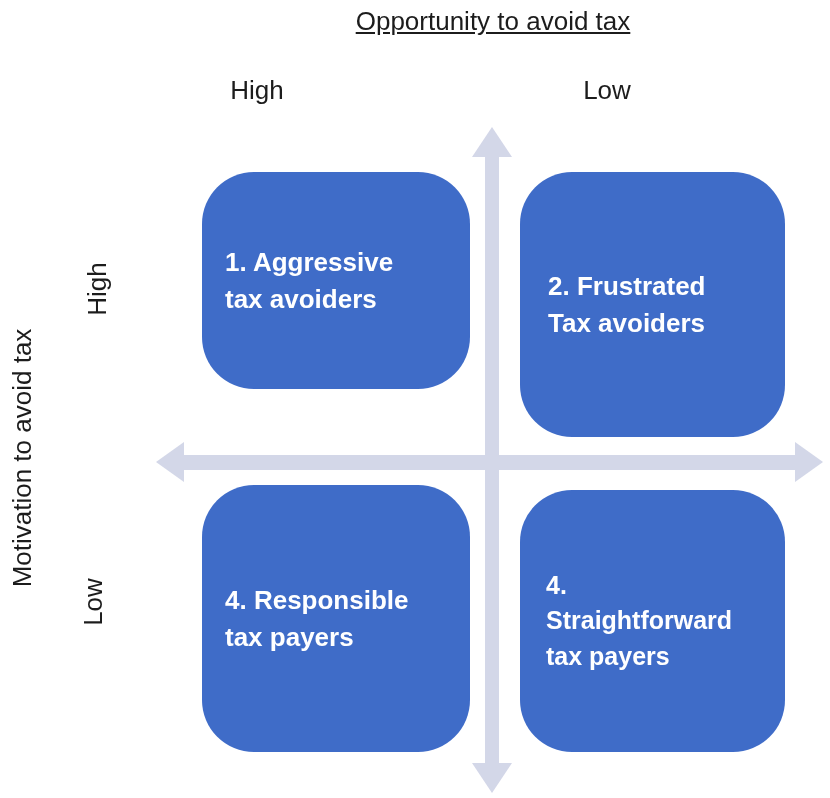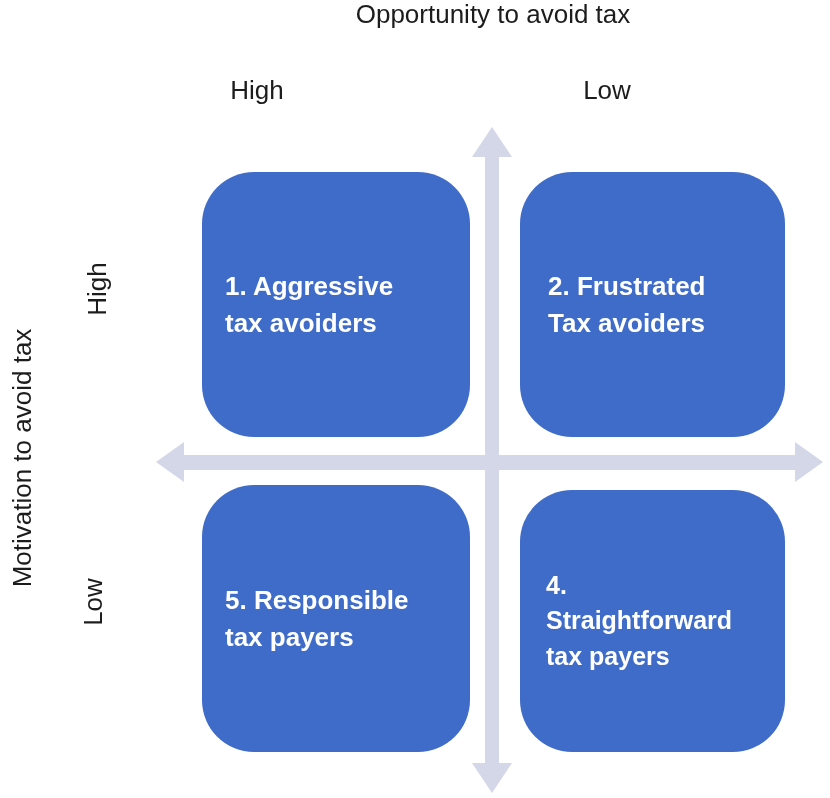--- a/index.html
+++ b/index.html
@@ -65,31 +65,31 @@
     background:var(--box-fill);
     border-radius:52px;
     display:flex;
     align-items:center;
     color:var(--box-text);
     font-weight:700;
     font-size:26px;
     line-height:1.42;
   }
   .quad .quad-text{white-space:pre-line;}
-  .q1{left:202px;top:172px;width:268px;height:265px;padding-left:23px;padding-right:8px;}
+  .q1{left:202px;top:172px;width:268px;height:217px;padding-left:23px;padding-right:8px;}
   .q2{left:520px;top:172px;width:265px;height:265px;padding-left:28px;padding-right:6px;}
   .q3{left:202px;top:485px;width:268px;height:267px;padding-left:23px;padding-right:8px;}
   .q4{left:520px;top:490px;width:265px;height:262px;padding-left:26px;padding-right:4px;font-size:25px;}
 </style>
 </head>
 <body>
 
 <div class="stage">
 
-  <div class="axis-text centered-h" style="left:493px;top:0;">Opportunity to avoid tax</div>
+  <div class="axis-text centered-h" style="left:493px;top:7px;text-decoration:underline;">Opportunity to avoid tax</div>
 
   <div class="axis-text centered-h" style="left:257px;top:76px;">High</div>
 
   <div class="axis-text centered-h" style="left:607px;top:76px;">Low</div>
 
   <div class="axis-text rot" style="left:22px;top:458px;">Motivation to avoid tax</div>
 
   <div class="axis-text rot" style="left:97px;top:289px;">High</div>
 
   <div class="axis-text rot" style="left:93px;top:602px;">Low</div>
@@ -109,21 +109,21 @@
     <div class="quad-text">1. Aggressive
 tax avoiders</div>
   </div>
 
   <div class="quad q2">
     <div class="quad-text">2. Frustrated
 Tax avoiders</div>
   </div>
 
   <div class="quad q3">
-    <div class="quad-text">5. Responsible
+    <div class="quad-text">4. Responsible
 tax payers</div>
   </div>
 
   <div class="quad q4">
     <div class="quad-text">4.
 Straightforward
 tax payers</div>
   </div>
 
 </div>

